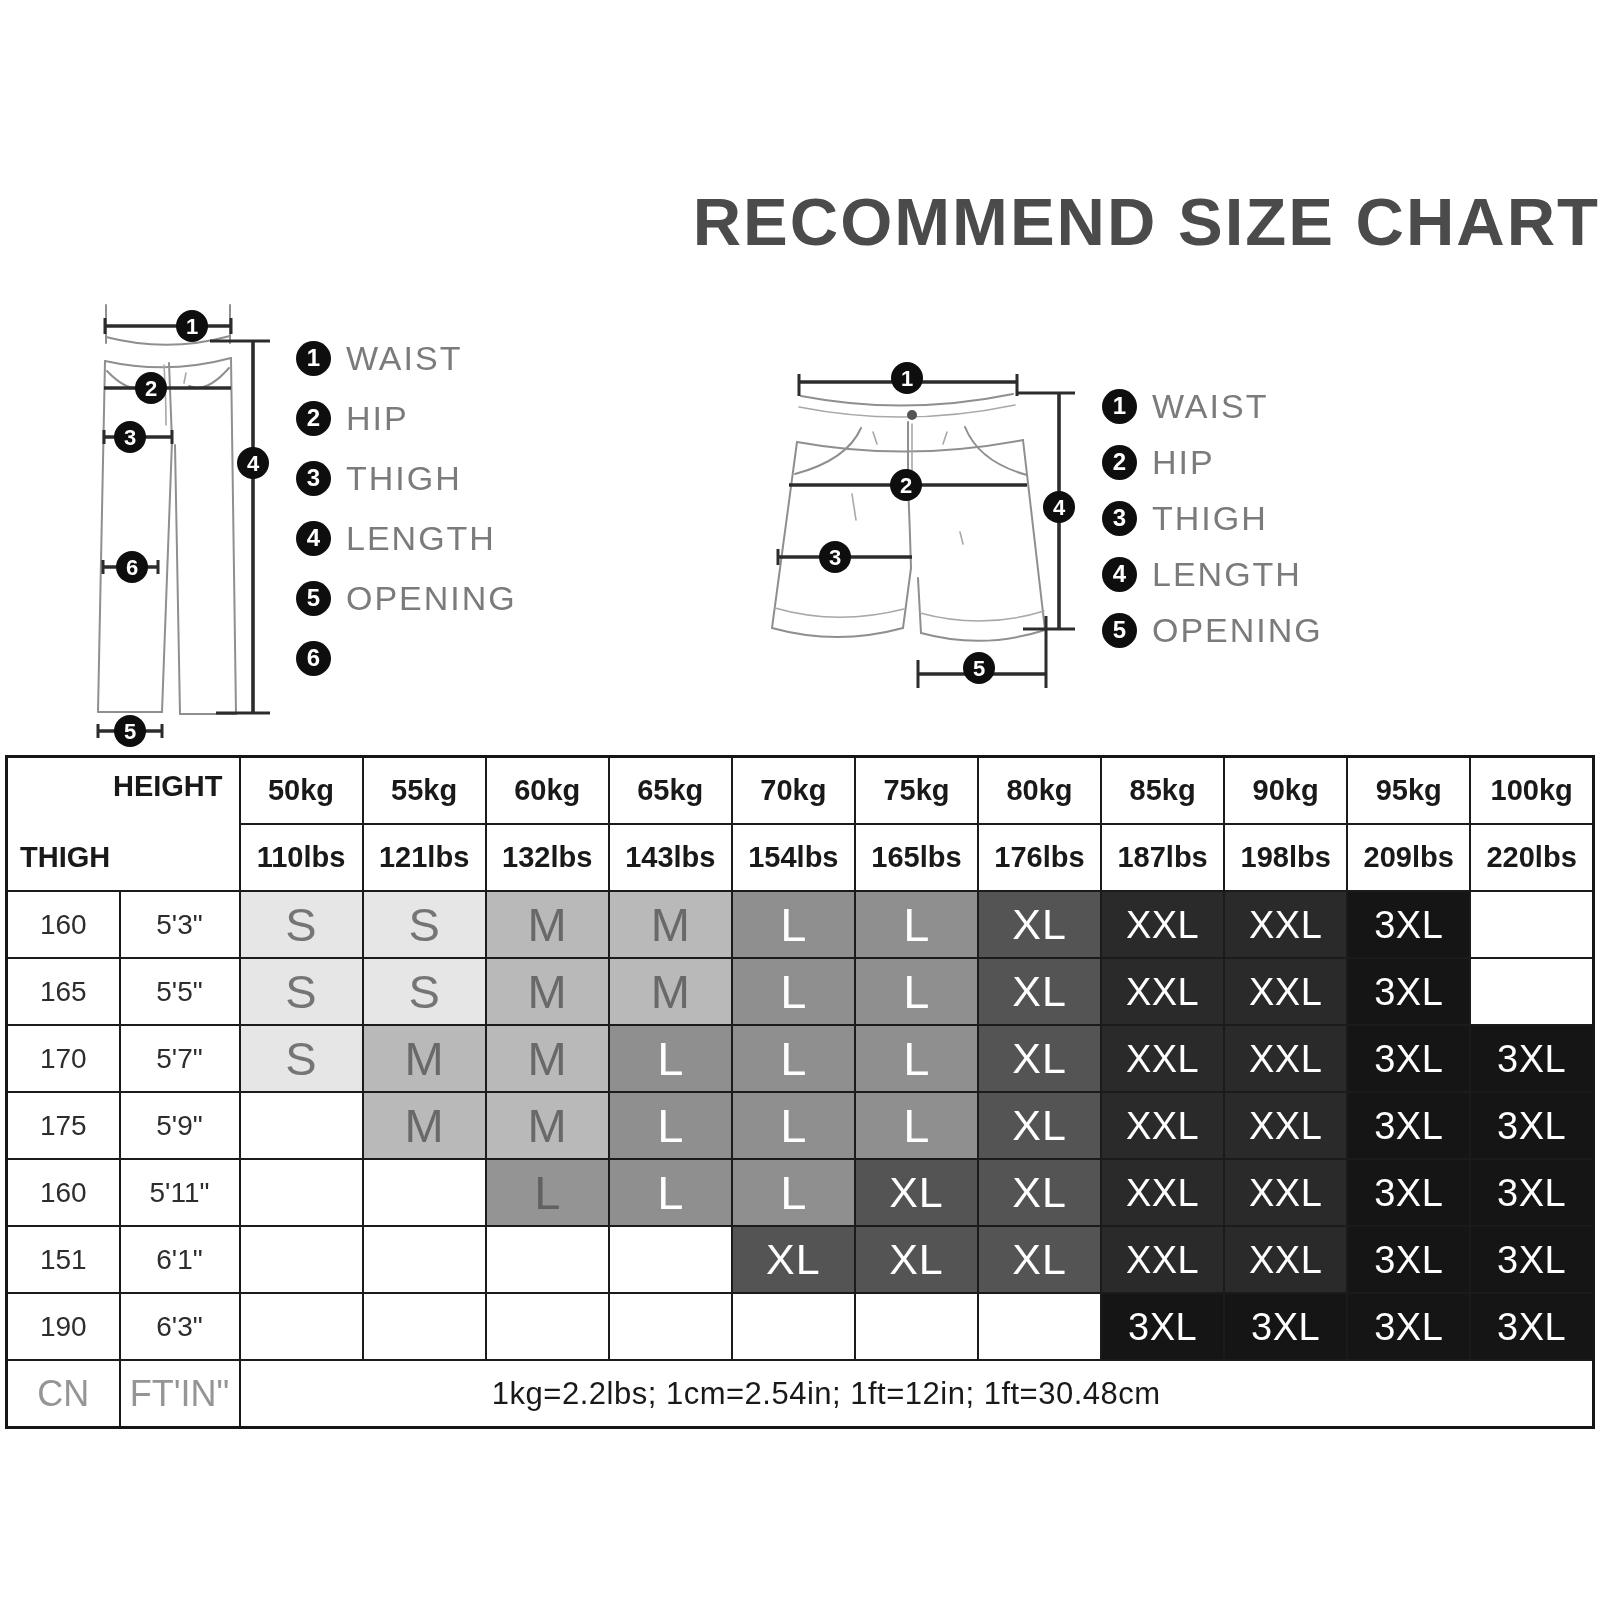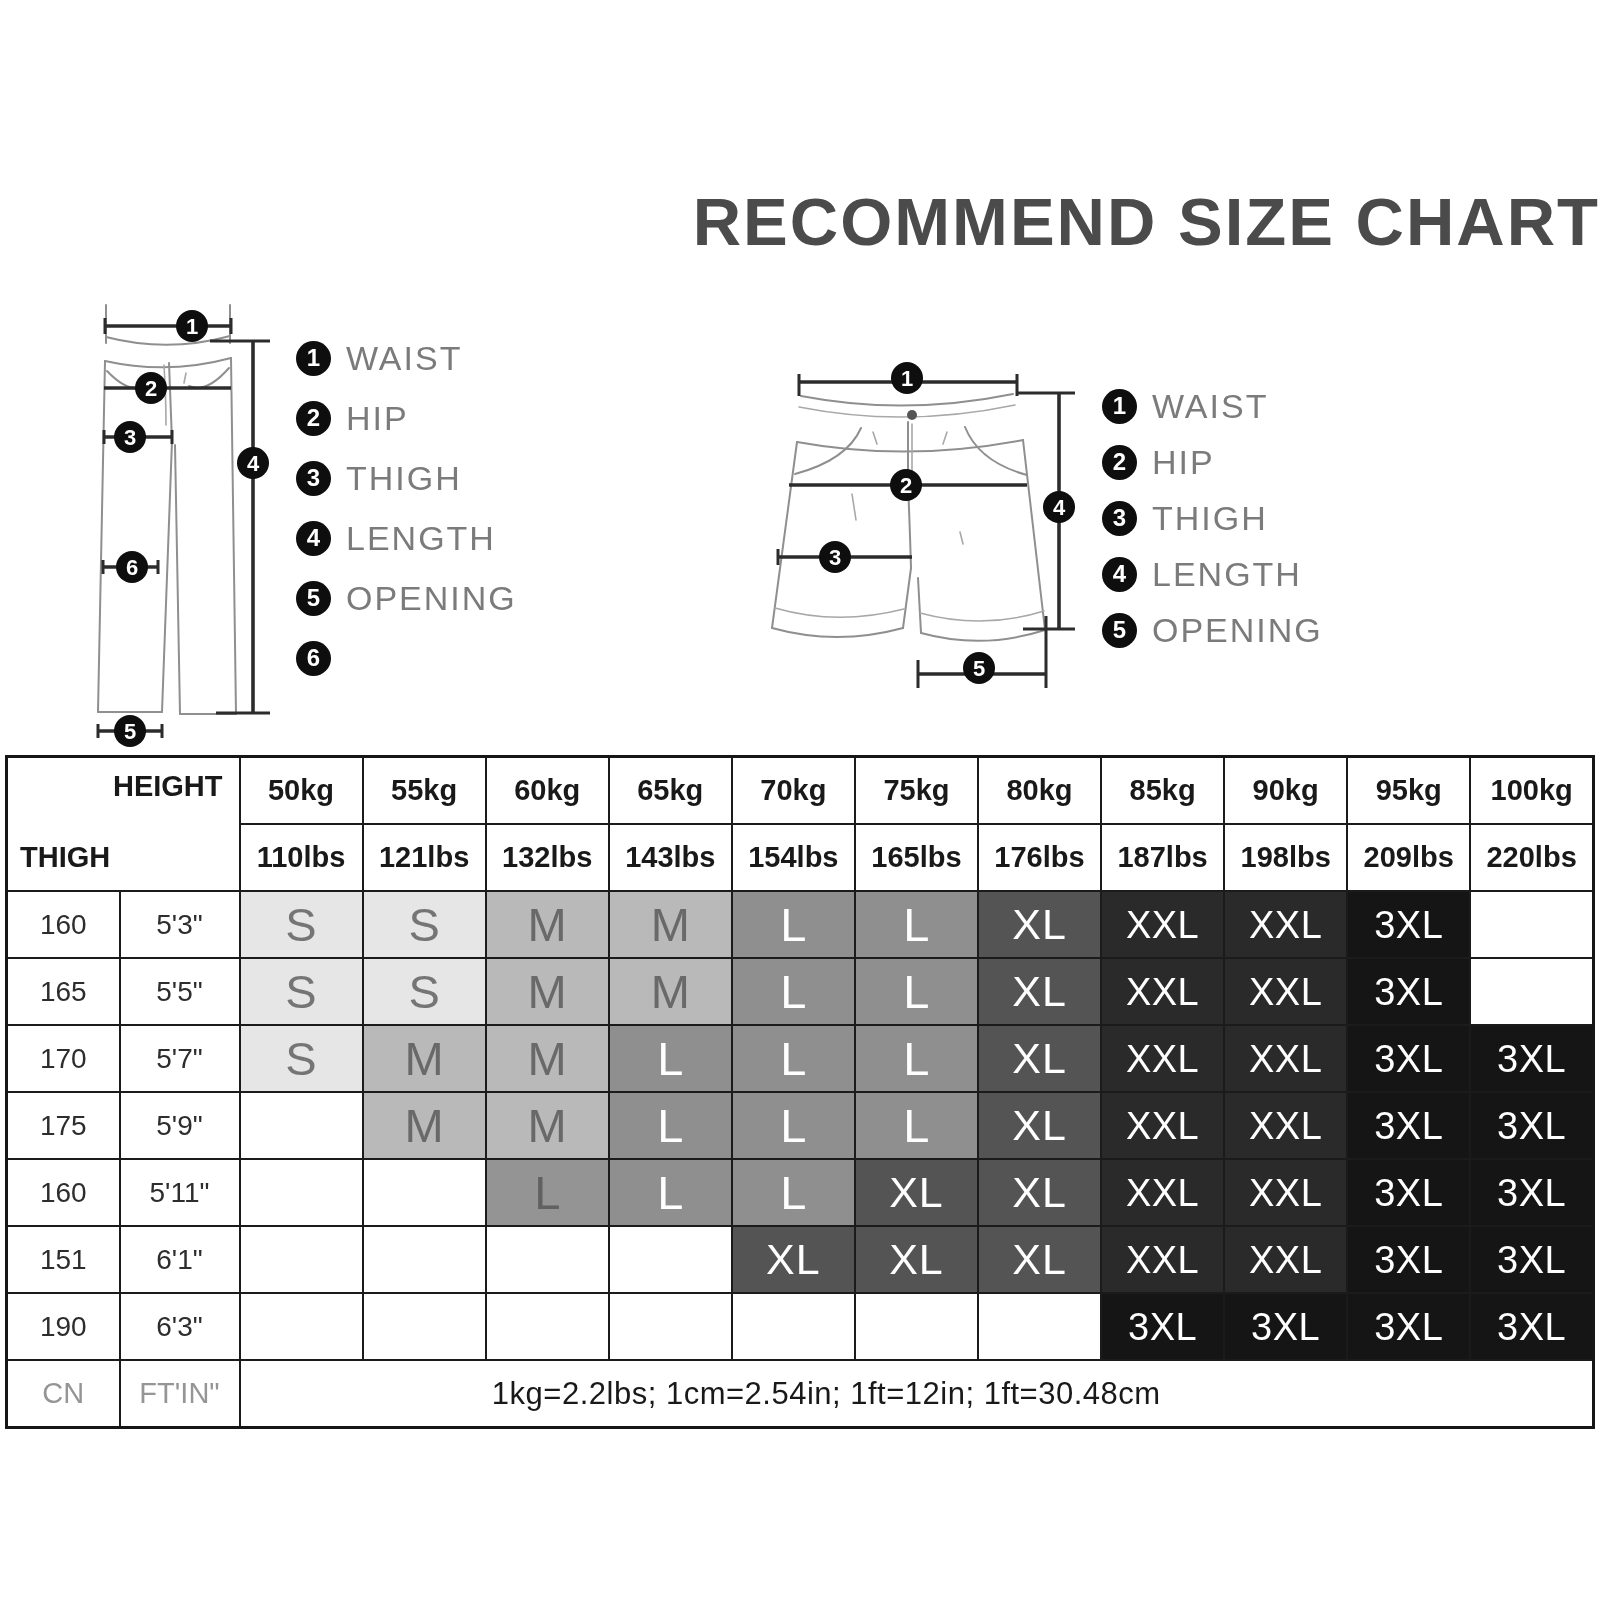--- a/index.html
+++ b/index.html
@@ -46,21 +46,21 @@
   .fs2{font-size:43px;letter-spacing:1px;}
   .fs3{font-size:38px;letter-spacing:0.5px;margin-left:36px;}
 
   th.corner-cell{position:relative;padding:0;
      background:linear-gradient(to bottom right,
         #ffffff calc(50% - 2px), #3a3a3a calc(50% - 2px),
         #3a3a3a calc(50% + 2px), #ffffff calc(50% + 2px));}
   .corner-weight{position:absolute;top:12px;right:16px;font-size:29px;font-weight:700;color:#191919;}
   .corner-height{position:absolute;bottom:16px;left:12px;font-size:29px;font-weight:700;color:#191919;}
 
-  td.footer-label{font-size:29px;color:#959595;background:#fff;}
+  td.footer-label{font-size:36px;color:#959595;background:#fff;}
   td.footer-note{font-size:31px;color:#191919;background:#fff;padding-right:180px;letter-spacing:0.5px;}
 </style>
 </head>
 <body>
 
 <div class="page">
 
   <div class="title">RECOMMEND SIZE CHART</div>
 
   <svg class="fig fig-pants" width="190" height="470" viewBox="0 0 190 470">

